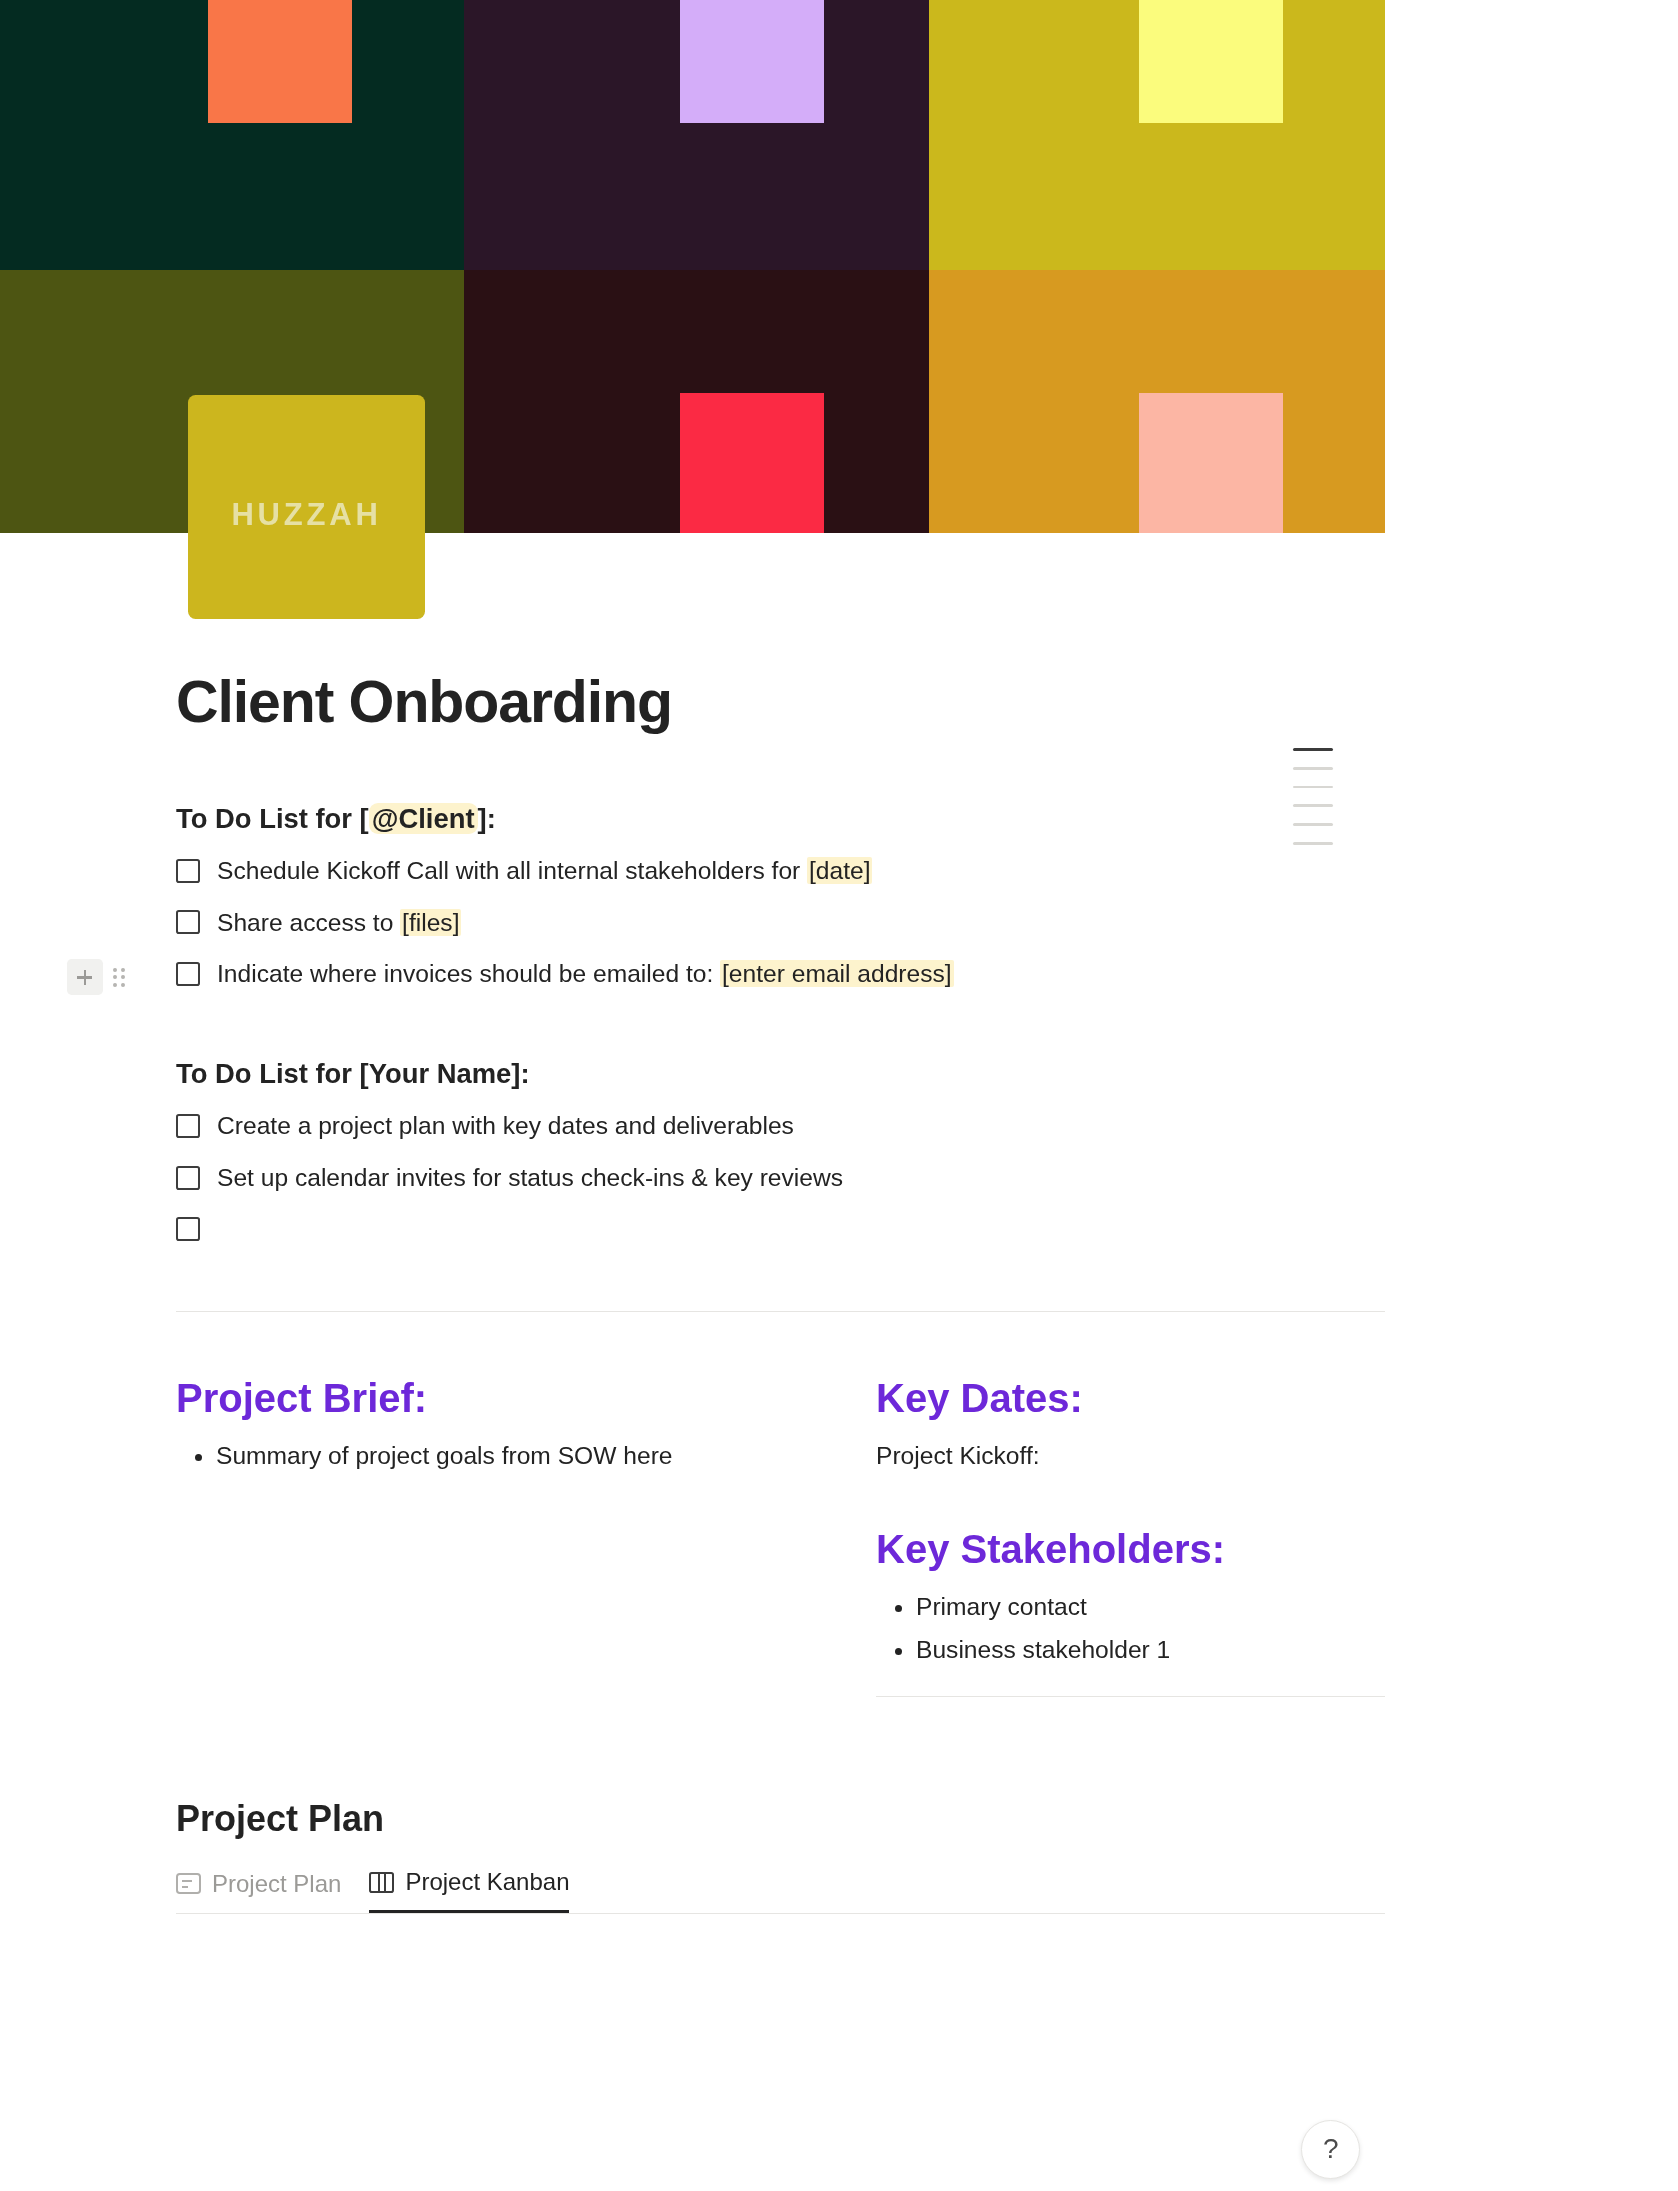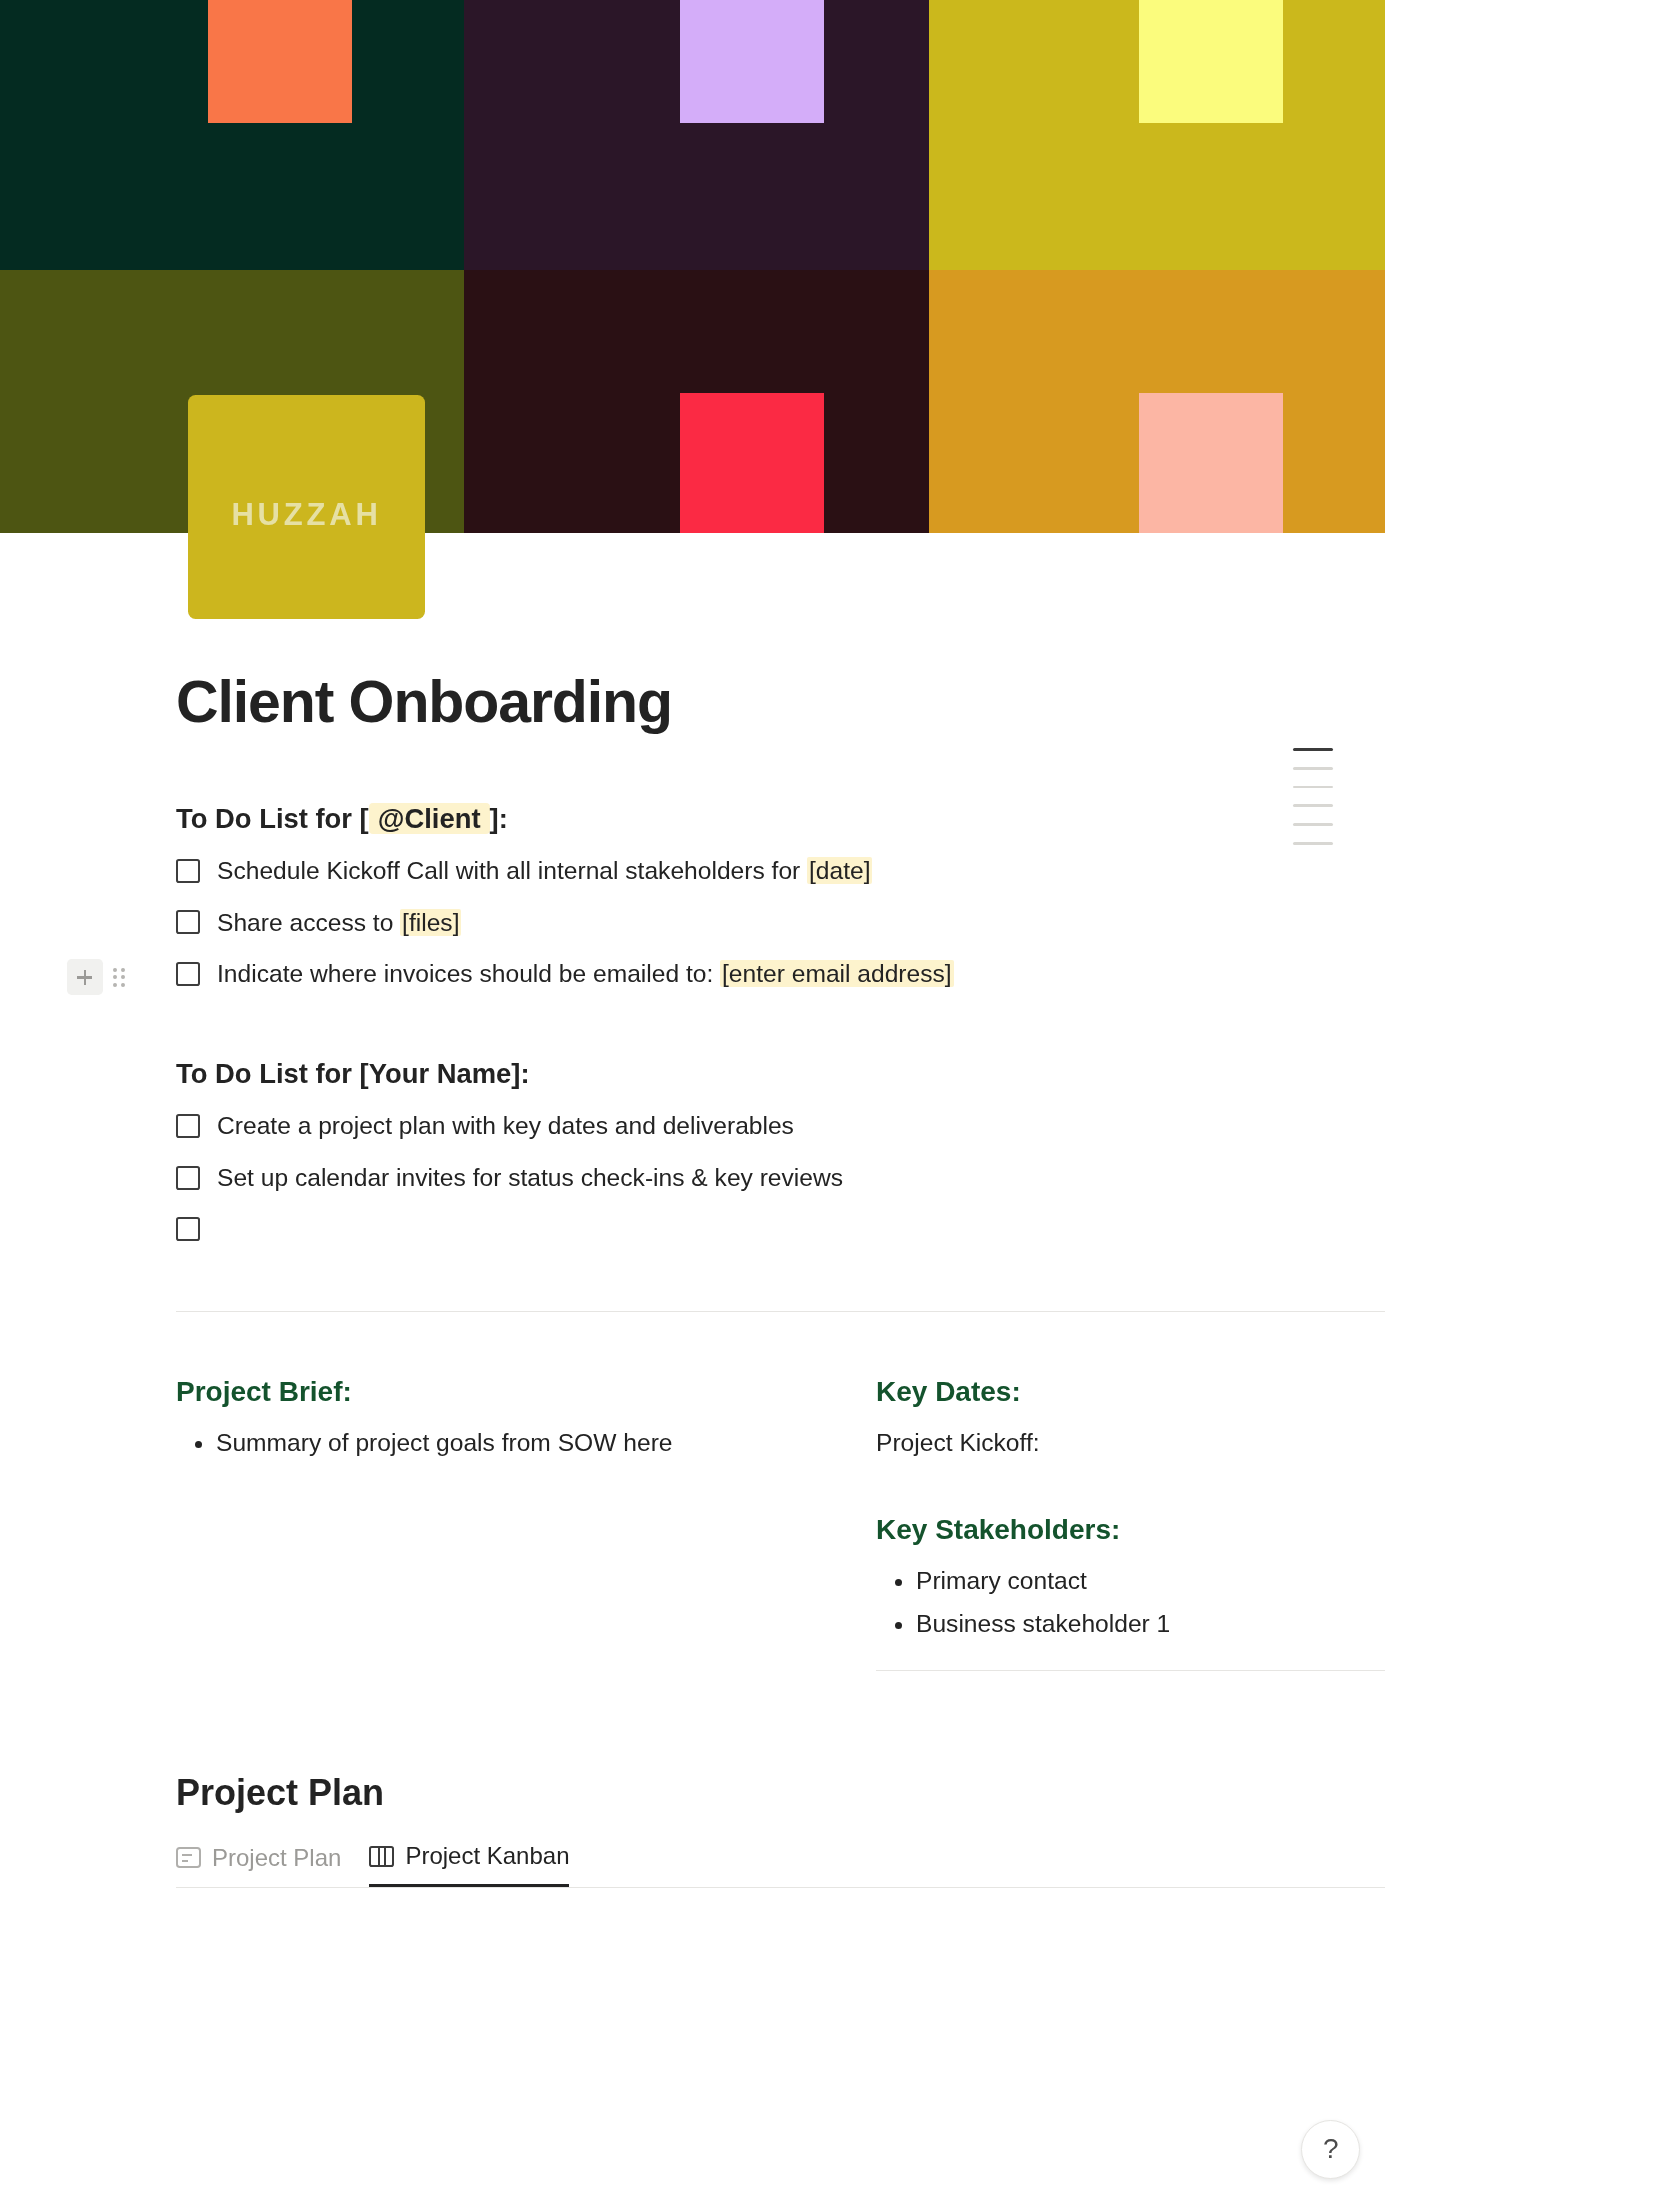--- a/index.html
+++ b/index.html
@@ -82,21 +82,21 @@
     letter-spacing: -1.1px;
     color: #232323;
   }
 
   .section-head {
     font-size: 27.4px;
     font-weight: 700;
     margin: 68px 0 0 0;
     color: #232323;
   }
-  .hl { background: #fdf3cd; border-radius: 4px; padding: 0 9px; }
+  .hl { background: #fdf3cd; border-radius: 9px; padding: 0 3px; }
   .hl-plain { background: #fdf3cd; border-radius: 2px; padding: 0 1.9px; }
 
   .todo {
     display: flex;
     align-items: flex-start;
     margin-top: 21px;
     position: relative;
   }
   .todo:first-of-type { margin-top: 24.6px; }
   .checkbox {
@@ -153,24 +153,24 @@
     width: 1325px;
   }
 
   .two-col {
     display: flex;
     margin-top: 64px;
   }
   .col-left { width: 700px; }
   .col-right { width: 625px; }
   .col-head {
-    font-size: 28px;
+    font-size: 40px;
     font-weight: 700;
     margin: 0;
-    color: #14532d;
+    color: #6d28d9;
   }
   ul.bullets {
     margin: 19px 0 0 0;
     padding-left: 40px;
   }
   ul.bullets li {
     font-size: 24.6px;
     line-height: 1.28;
     margin-bottom: 11.4px;
     color: #232323;

